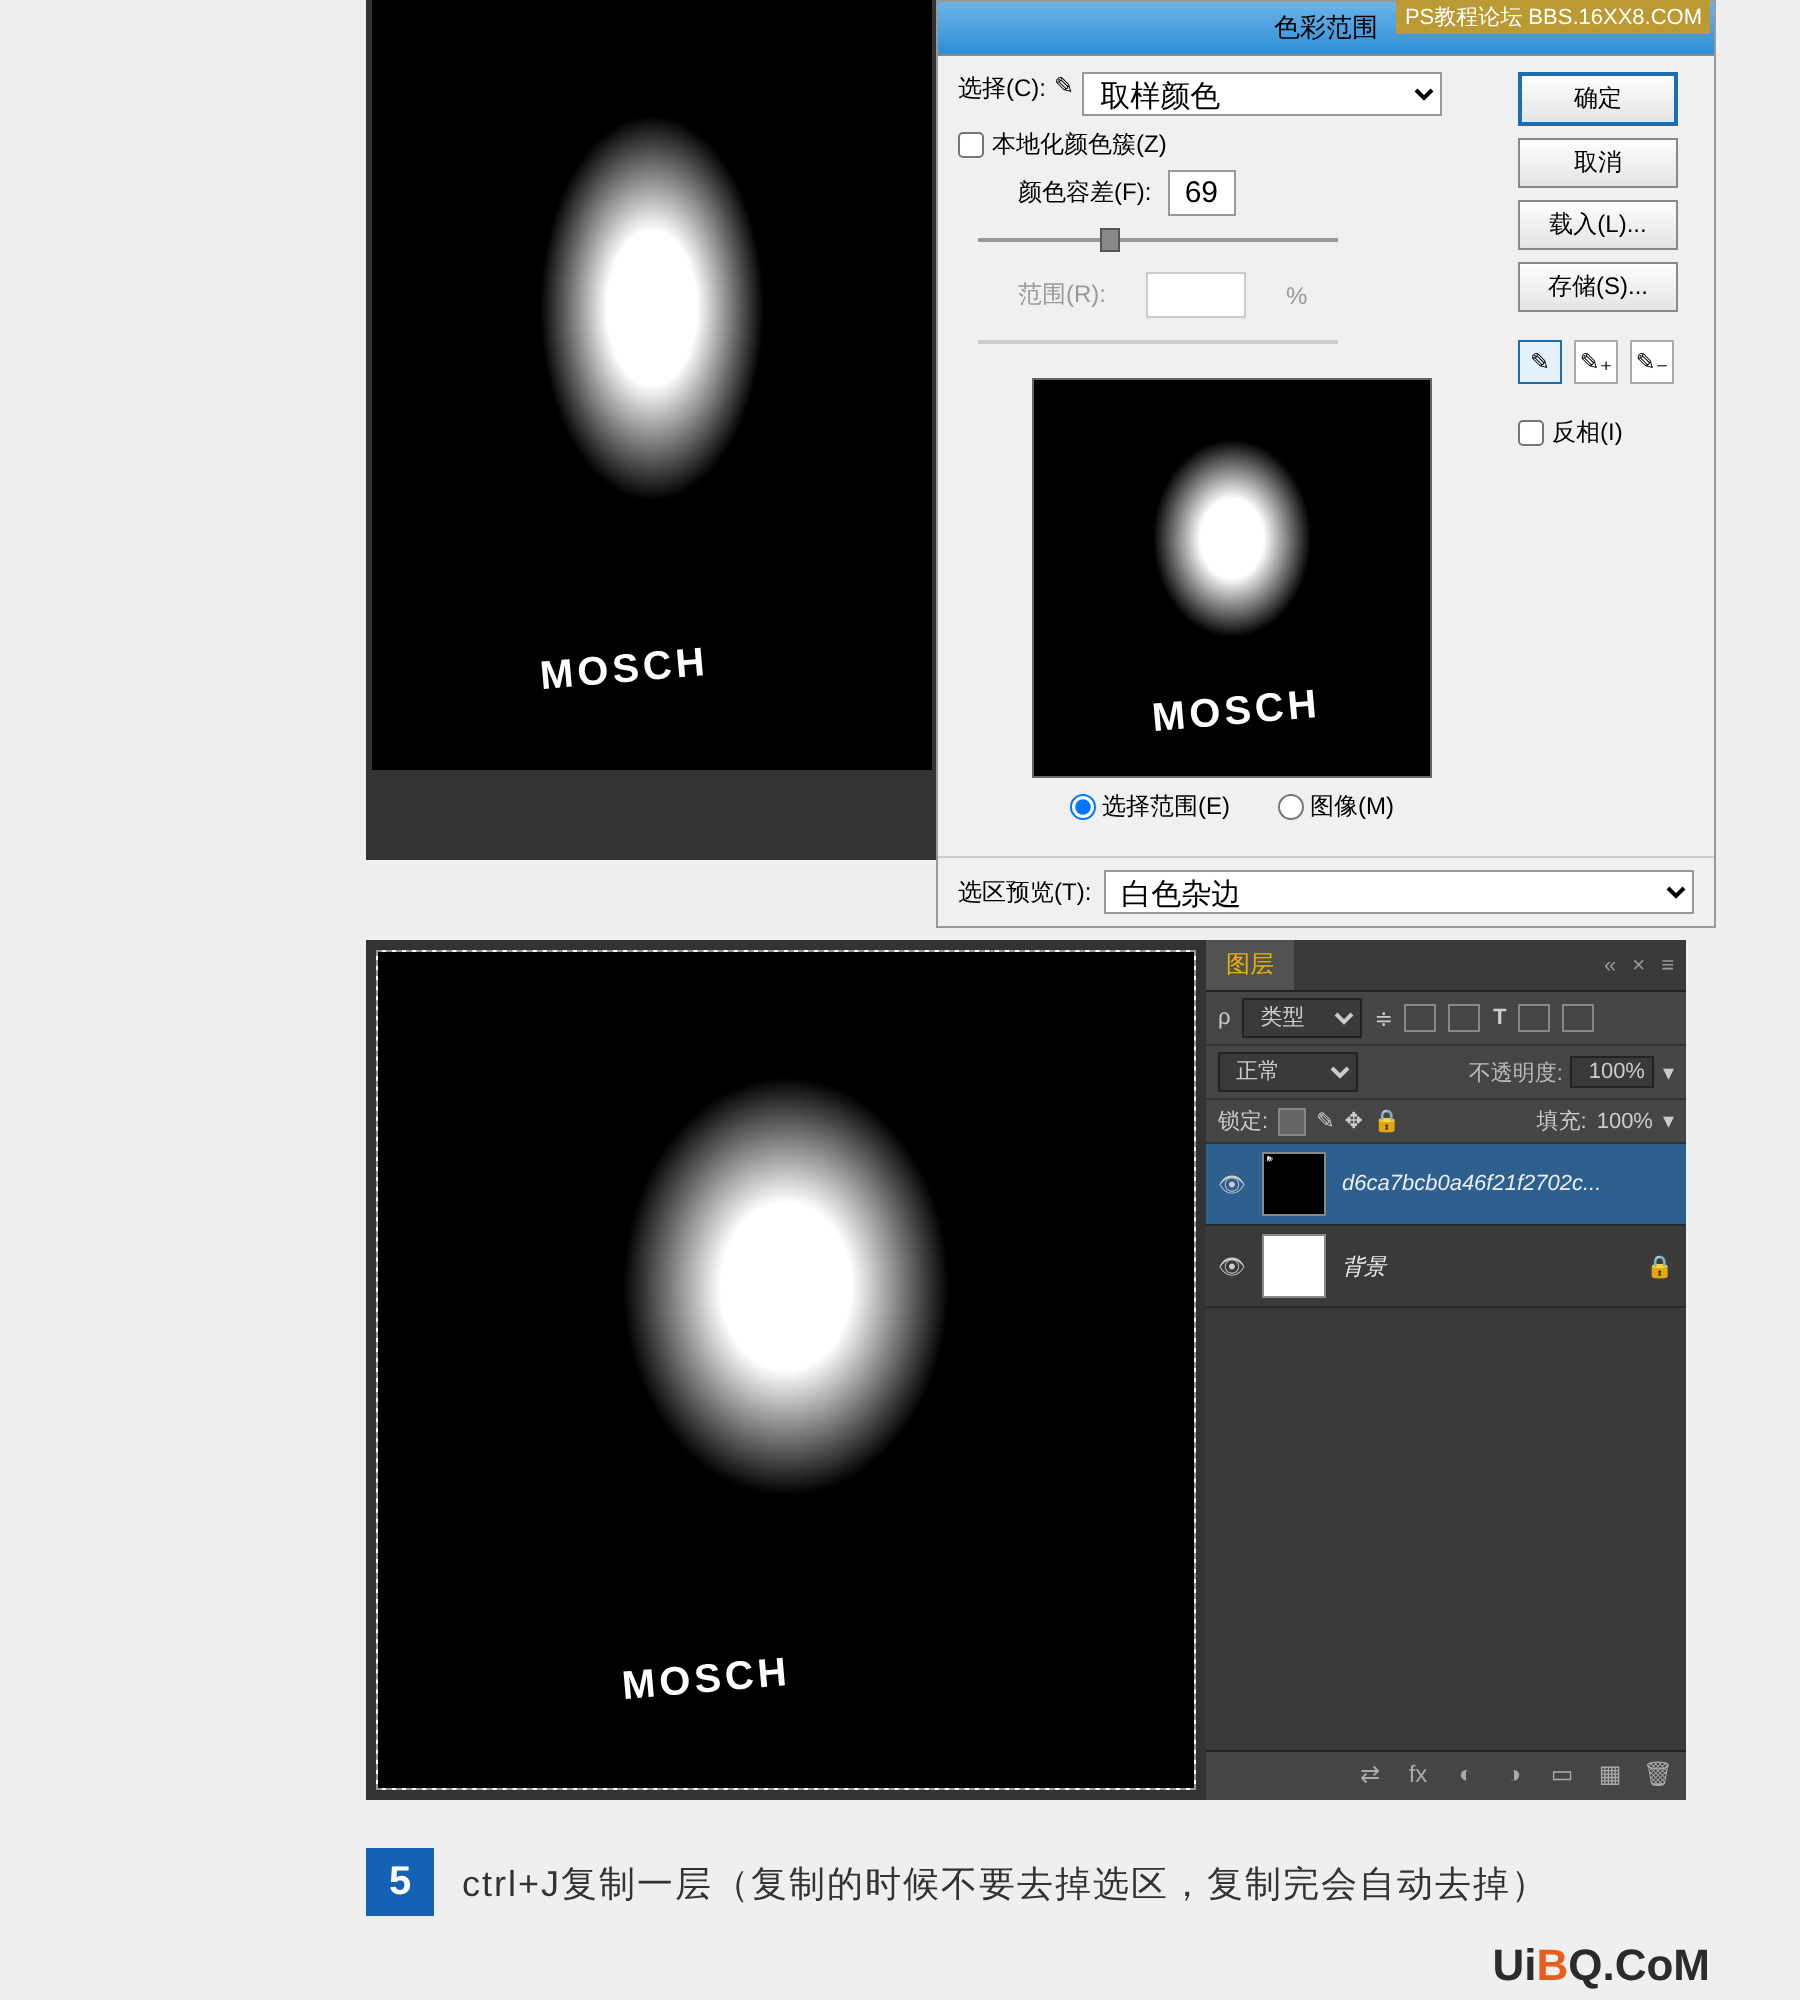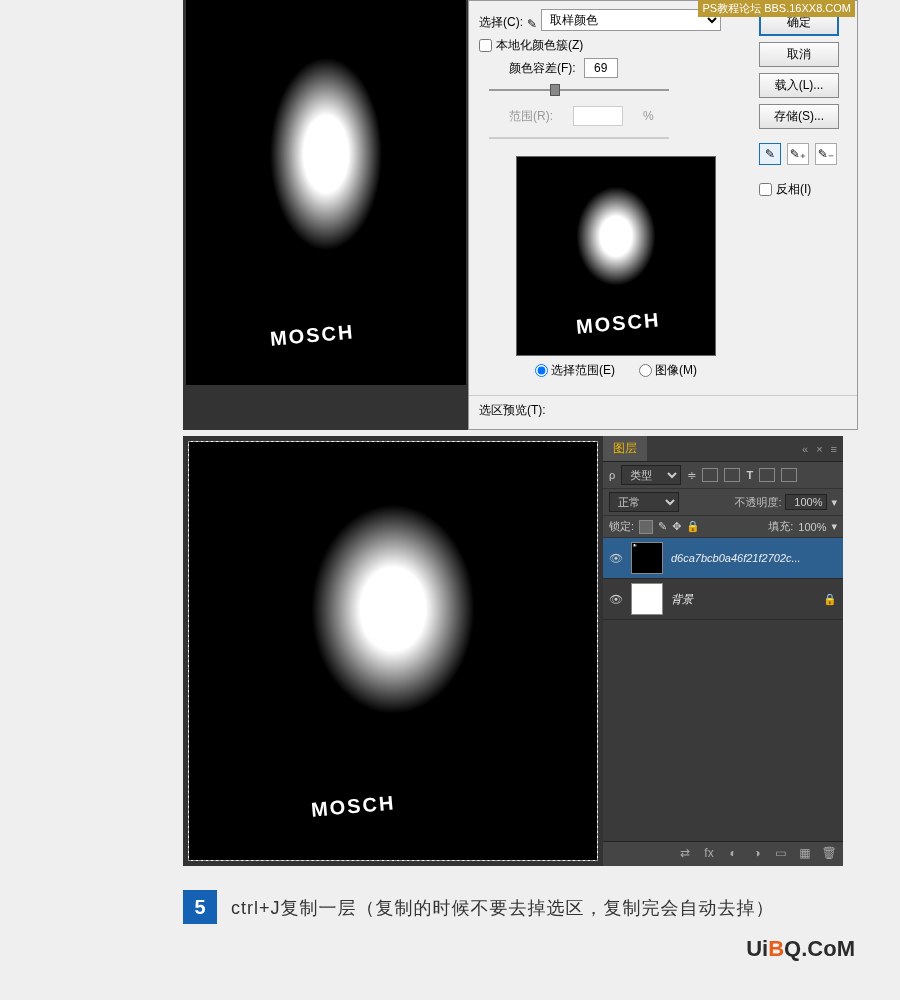--- a/index.html
+++ b/index.html
@@ -8,23 +8,23 @@
 
 
 .dialog-row{display:flex;margin-left:183px}
 .preview-left{width:285px;height:430px;background:#333;display:flex;align-items:flex-start;justify-content:center}
 .preview-left .img-box{width:280px;height:385px;background:#fff repeating-linear-gradient(45deg,#000 0 3px,#fff 3px 5px);background:#000}
 .dialog{width:390px;background:#f0f0f0;border:1px solid #999}
 .dialog-title{background:linear-gradient(#6db3e8,#2d8fd6);color:#000;text-align:center;padding:4px 0;font-size:13px;border-bottom:1px solid #888}
 .dialog-body{display:flex;padding:8px 8px 8px 10px;gap:6px}
 .dialog-main{flex:1}
 .dialog-side{width:90px;display:flex;flex-direction:column;gap:6px;align-items:flex-start}
-.row{display:flex;align-items:flex-end;gap:4px;margin-bottom:6px}
+.row{display:flex;align-items:flex-start;gap:4px;margin-bottom:6px}
 .row label{font-size:12px}
-select,input[type=text]{font-size:12px;padding:2px 4px;border:1px solid #999;background:#fff}
+select,input[type=text]{font-size:15px;padding:2px 4px;border:1px solid #999;background:#fff}
 select{height:22px}
 .sample-select{width:180px}
 .cb-row{display:flex;align-items:center;gap:4px;margin:4px 0;font-size:12px}
 .cb-row.disabled{color:#888}
 .fuzz-row{display:flex;align-items:center;gap:8px;margin-left:30px}
 .fuzz-row input[type=text]{width:34px;text-align:center}
 .slider{width:180px;height:20px;display:flex;align-items:center;margin:2px 0 6px 10px}
 .slider-track{height:2px;background:#999;flex:1;position:relative}
 .slider-thumb{position:absolute;top:-5px;width:10px;height:12px;background:#888;border:1px solid #555}
 .range-row{display:flex;align-items:center;gap:20px;margin-left:30px;color:#999}
@@ -88,20 +88,21 @@
 <div class="wrap">
 
 <div class="dialog-row" style="position:relative">
   <div class="preview-left">
     <div class="img-box">
           <div class="portrait"></div>
         </div>
   </div>
 
   <div class="dialog">
+    <div class="dialog-title">色彩范围</div>
     <div class="dialog-body">
       <div class="dialog-main">
         <div class="row">
           <label>选择(C):</label>
           <span>✎</span>
           <select class="sample-select">
             <option>取样颜色</option>
           </select>
         </div>
         <div class="cb-row">
@@ -151,20 +152,23 @@
           <div class="eye">✎₋</div>
         </div>
         <div class="cb-row invert-row">
           <input type="checkbox" style="">
           <label>反相(I)</label>
         </div>
       </div>
     </div>
     <div class="sel-prev-row">
       <label>选区预览(T):</label>
+      <select>
+        <option>白色杂边</option>
+      </select>
     </div>
   </div>
   <div class="watermark-top">PS教程论坛
 BBS.16XX8.COM</div>
 </div>
 
 <div class="panel-row">
   <div class="canvas">
     <div class="canvas-img">
           <div class="portrait"></div>

